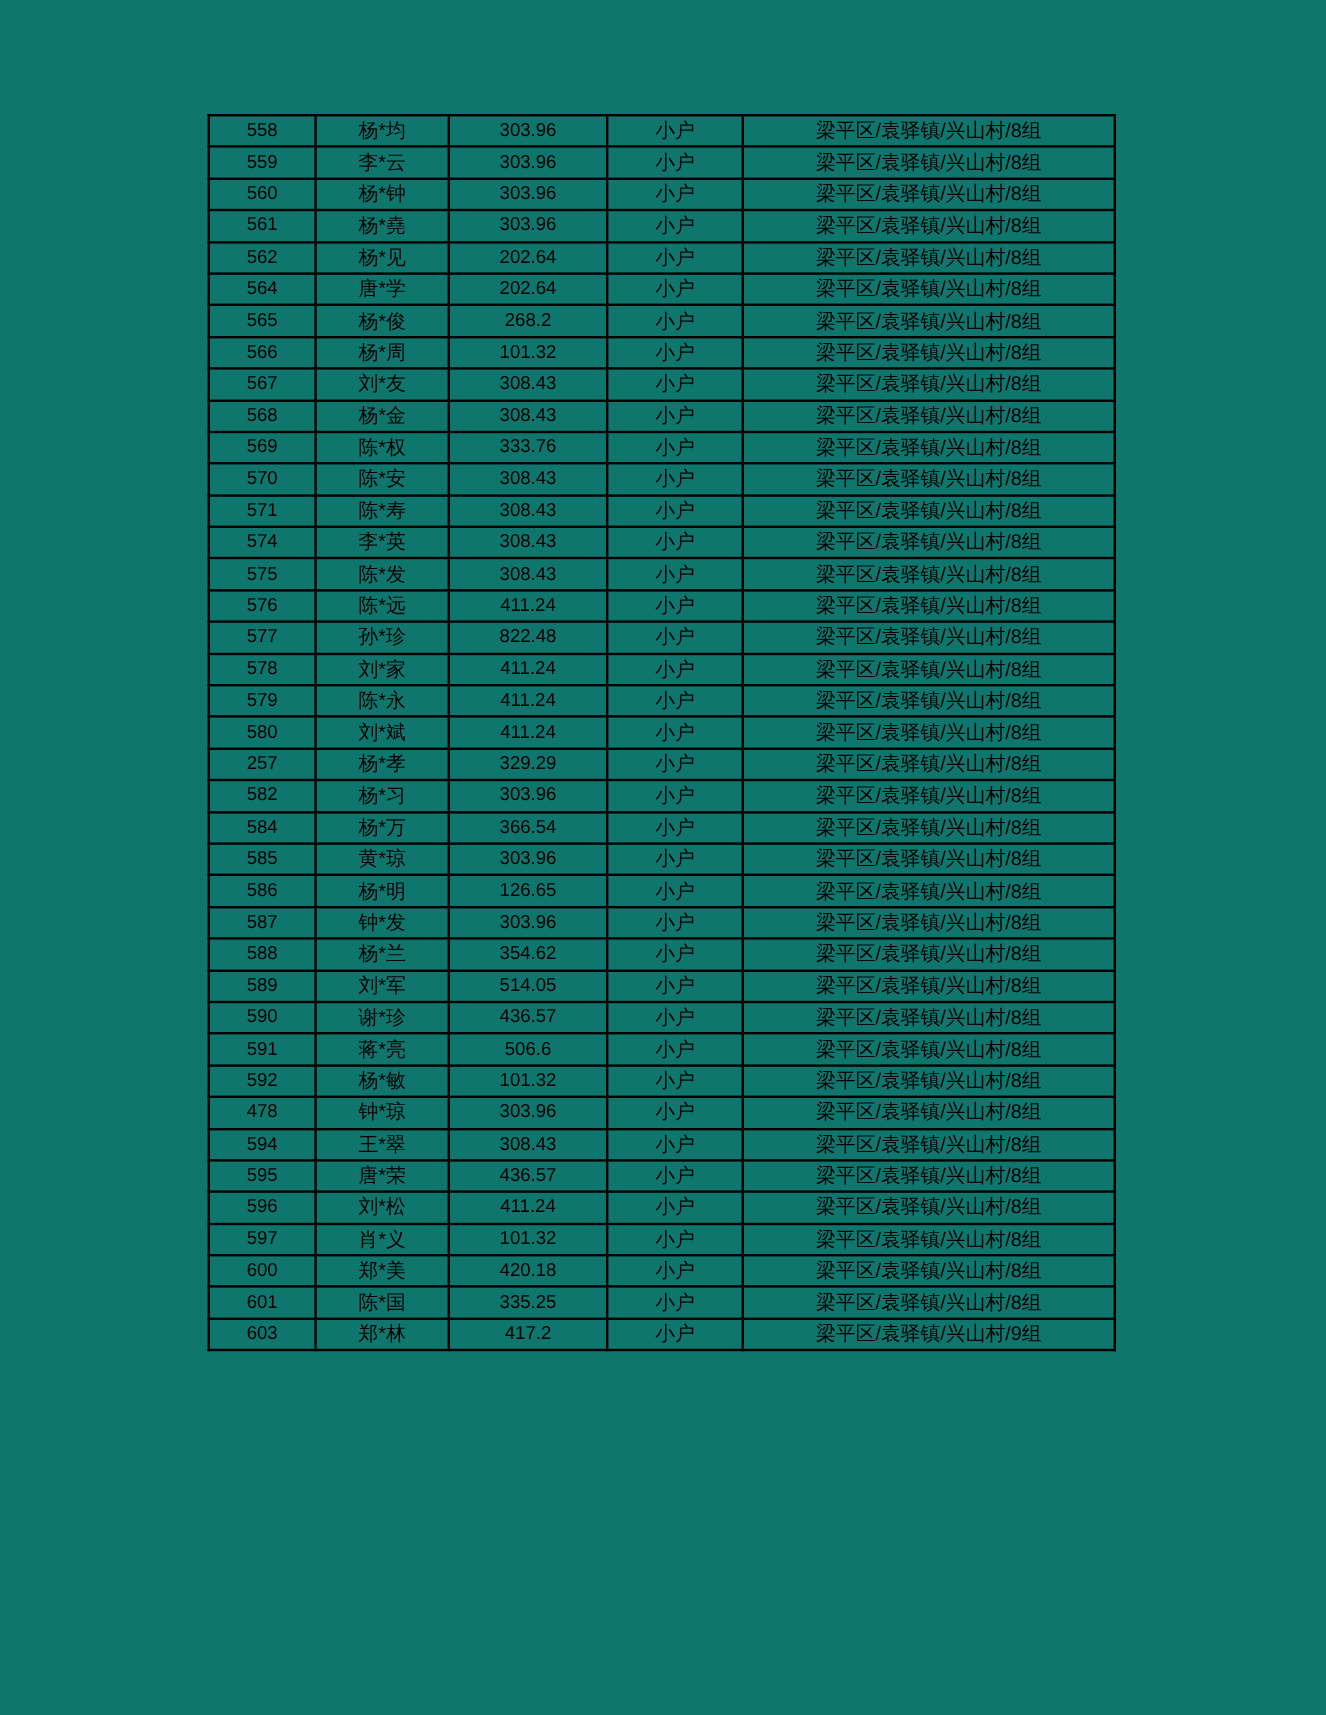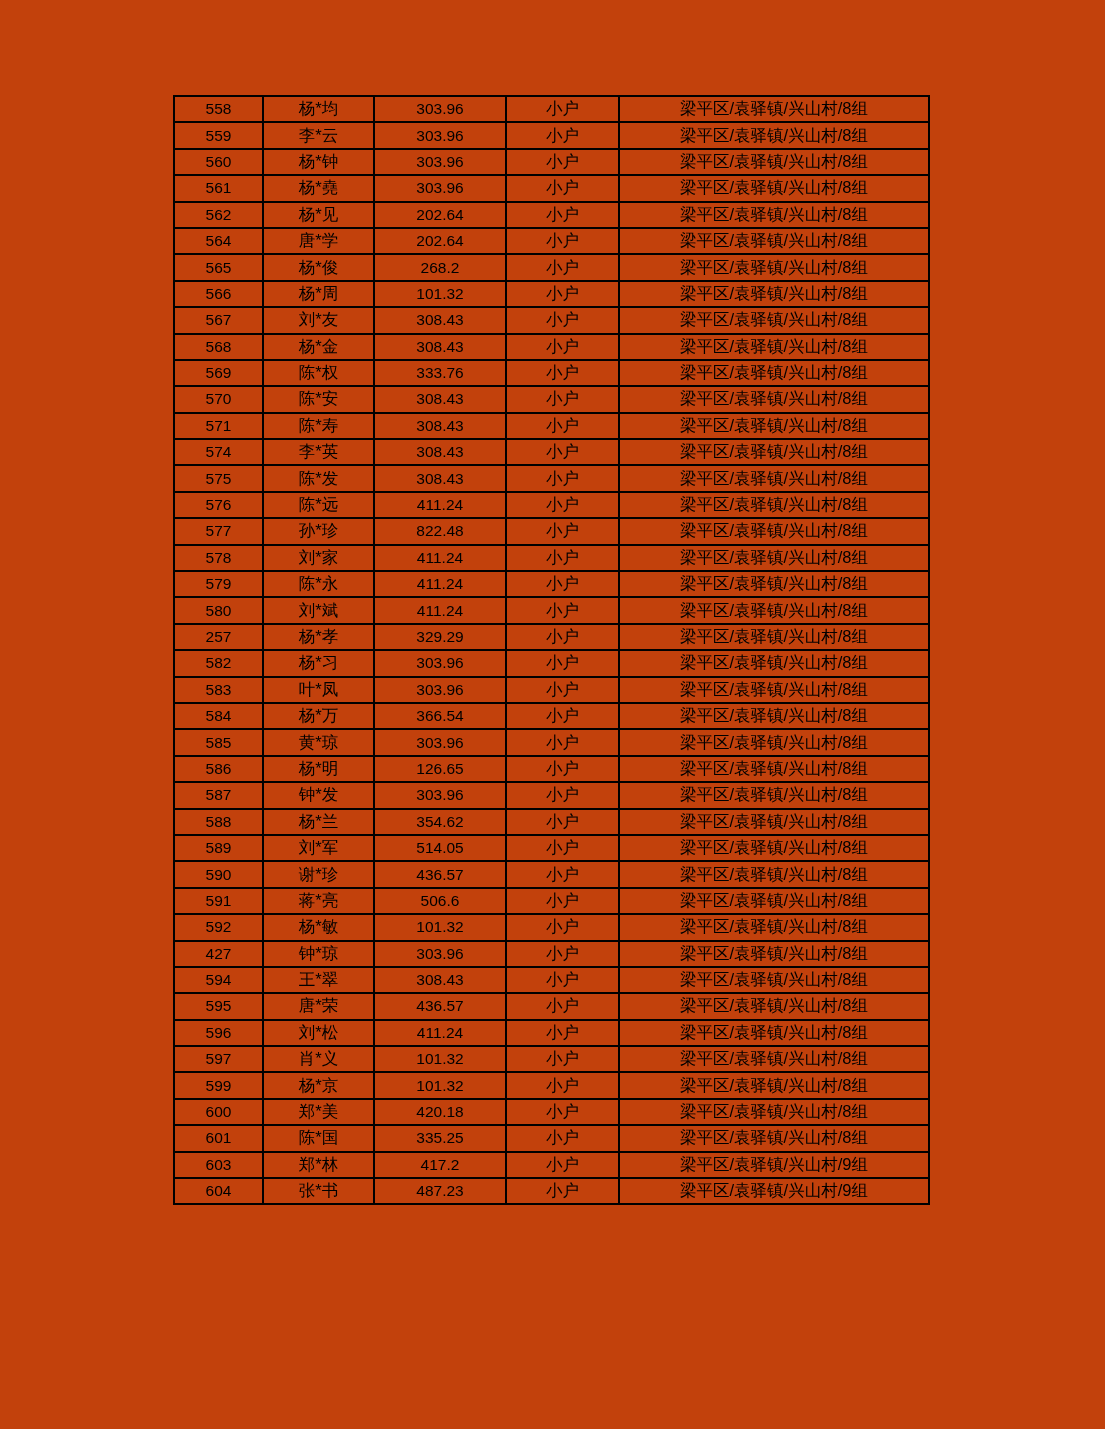--- a/index.html
+++ b/index.html
@@ -4,21 +4,21 @@
 <style>
   html, body {
     margin: 0;
     padding: 0;
     background: #ffffff;
   }
   .page {
     position: relative;
     width: 1105px;
     height: 1429px;
-    background: #c2410c;
+    background: #0f766e;
     overflow: hidden;
     font-family: "Liberation Sans", "DejaVu Sans", sans-serif;
     color: #000000;
   }
   table.roster {
     position: absolute;
     left: 173px;
     top: 95px;
     width: 755px;
     border-collapse: collapse;
@@ -228,27 +228,20 @@
   </tr>
 
   <tr>
     <td class="num">582</td>
     <td class="zh">杨*习</td>
     <td class="num">303.96</td>
     <td class="zh">小户</td>
     <td class="zh">梁平区/袁驿镇/兴山村/8组</td>
   </tr>
 
-  <tr>
-    <td class="num">583</td>
-    <td class="zh">叶*凤</td>
-    <td class="num">303.96</td>
-    <td class="zh">小户</td>
-    <td class="zh">梁平区/袁驿镇/兴山村/8组</td>
-  </tr>
 
   <tr>
     <td class="num">584</td>
     <td class="zh">杨*万</td>
     <td class="num">366.54</td>
     <td class="zh">小户</td>
     <td class="zh">梁平区/袁驿镇/兴山村/8组</td>
   </tr>
 
   <tr>
@@ -309,21 +302,21 @@
 
   <tr>
     <td class="num">592</td>
     <td class="zh">杨*敏</td>
     <td class="num">101.32</td>
     <td class="zh">小户</td>
     <td class="zh">梁平区/袁驿镇/兴山村/8组</td>
   </tr>
 
   <tr>
-    <td class="num">427</td>
+    <td class="num">478</td>
     <td class="zh">钟*琼</td>
     <td class="num">303.96</td>
     <td class="zh">小户</td>
     <td class="zh">梁平区/袁驿镇/兴山村/8组</td>
   </tr>
 
   <tr>
     <td class="num">594</td>
     <td class="zh">王*翠</td>
     <td class="num">308.43</td>
@@ -349,27 +342,20 @@
 
   <tr>
     <td class="num">597</td>
     <td class="zh">肖*义</td>
     <td class="num">101.32</td>
     <td class="zh">小户</td>
     <td class="zh">梁平区/袁驿镇/兴山村/8组</td>
   </tr>
 
 
-  <tr>
-    <td class="num">599</td>
-    <td class="zh">杨*京</td>
-    <td class="num">101.32</td>
-    <td class="zh">小户</td>
-    <td class="zh">梁平区/袁驿镇/兴山村/8组</td>
-  </tr>
 
   <tr>
     <td class="num">600</td>
     <td class="zh">郑*美</td>
     <td class="num">420.18</td>
     <td class="zh">小户</td>
     <td class="zh">梁平区/袁驿镇/兴山村/8组</td>
   </tr>
 
   <tr>
@@ -382,22 +368,15 @@
 
 
   <tr>
     <td class="num">603</td>
     <td class="zh">郑*林</td>
     <td class="num">417.2</td>
     <td class="zh">小户</td>
     <td class="zh">梁平区/袁驿镇/兴山村/9组</td>
   </tr>
 
-  <tr>
-    <td class="num">604</td>
-    <td class="zh">张*书</td>
-    <td class="num">487.23</td>
-    <td class="zh">小户</td>
-    <td class="zh">梁平区/袁驿镇/兴山村/9组</td>
-  </tr>
 </tbody>
   </table>
 </div>
 
 </body></html>

